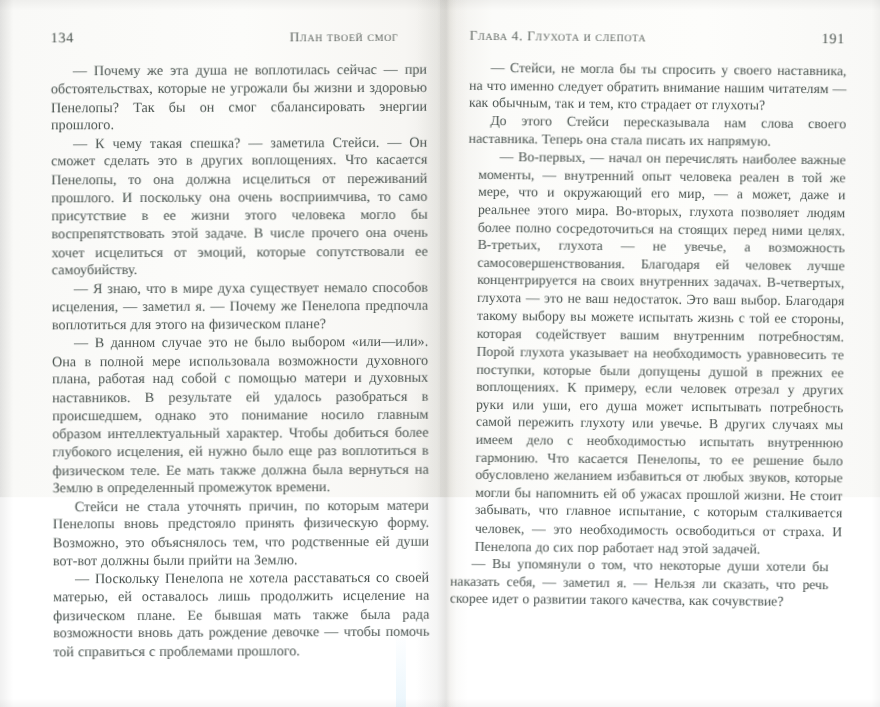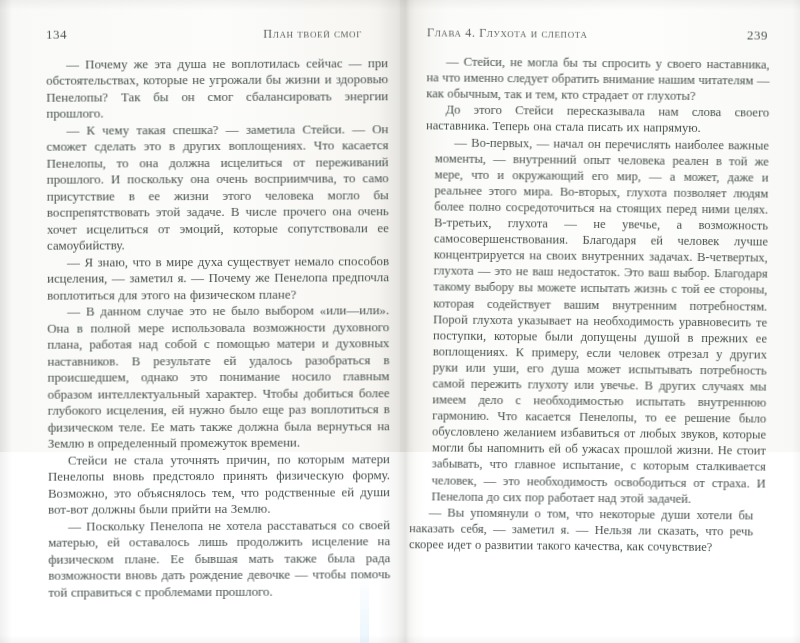--- a/index.html
+++ b/index.html
@@ -103,21 +103,21 @@
       <p>— В данном случае это не было выбором «или—или». Она в полной мере использовала возможности духовного плана, работая над собой с помощью матери и духовных наставников. В результате ей удалось разобраться в происшедшем, однако это понимание носило главным образом интеллектуальный характер. Чтобы добиться более глубокого исцеления, ей нужно было еще раз воплотиться в физическом теле. Ее мать также должна была вернуться на Землю в определенный промежуток времени.</p>
       <p>Стейси не стала уточнять причин, по которым матери Пенелопы вновь предстояло принять физическую форму. Возможно, это объяснялось тем, что родственные ей души вот-вот должны были прийти на Землю.</p>
       <p>— Поскольку Пенелопа не хотела расставаться со своей матерью, ей оставалось лишь продолжить исцеление на физическом плане. Ее бывшая мать также была рада возможности вновь дать рождение девочке — чтобы помочь той справиться с проблемами прошлого.</p>
     </div>
   </section>
 
   <section class="page page-r">
     <div class="inner inner-r">
       <header class="head head-r">
         <span class="rtitle">Глава 4. Глухота и слепота</span>
-        <span class="pnum">239</span>
+        <span class="pnum">191</span>
       </header>
       <p>— Стейси, не могла бы ты спросить у своего наставника, на что именно следует обратить внимание нашим читателям — как обычным, так и тем, кто страдает от глухоты?</p>
       <p>До этого Стейси пересказывала нам слова своего наставника. Теперь она стала писать их напрямую.</p>
       <p class="quote">— Во-первых, — начал он перечислять наиболее важные моменты, — внутренний опыт человека реален в той же мере, что и окружающий его мир, — а может, даже и реальнее этого мира. Во-вторых, глухота позволяет людям более полно сосредоточиться на стоящих перед ними целях. В-третьих, глухота — не увечье, а возможность самосовершенствования. Благодаря ей человек лучше концентрируется на своих внутренних задачах. В-четвертых, глухота — это не ваш недостаток. Это ваш выбор. Благодаря такому выбору вы можете испытать жизнь с той ее стороны, которая содействует вашим внутренним потребностям. Порой глухота указывает на необходимость уравновесить те поступки, которые были допущены душой в прежних ее воплощениях. К примеру, если человек отрезал у других руки или уши, его душа может испытывать потребность самой пережить глухоту или увечье. В других случаях мы имеем дело с необходимостью испытать внутреннюю гармонию. Что касается Пенелопы, то ее решение было обусловлено желанием избавиться от любых звуков, которые могли бы напомнить ей об ужасах прошлой жизни. Не стоит забывать, что главное испытание, с которым сталкивается человек, — это необходимость освободиться от страха. И Пенелопа до сих пор работает над этой задачей.</p>
       <p class="shift-left">— Вы упомянули о том, что некоторые души хотели бы наказать себя, — заметил я. — Нельзя ли сказать, что речь скорее идет о развитии такого качества, как сочувствие?</p>
     </div>
   </section>
 
   <div class="overlay gutter"></div>
   <div class="overlay edge-left"></div>

